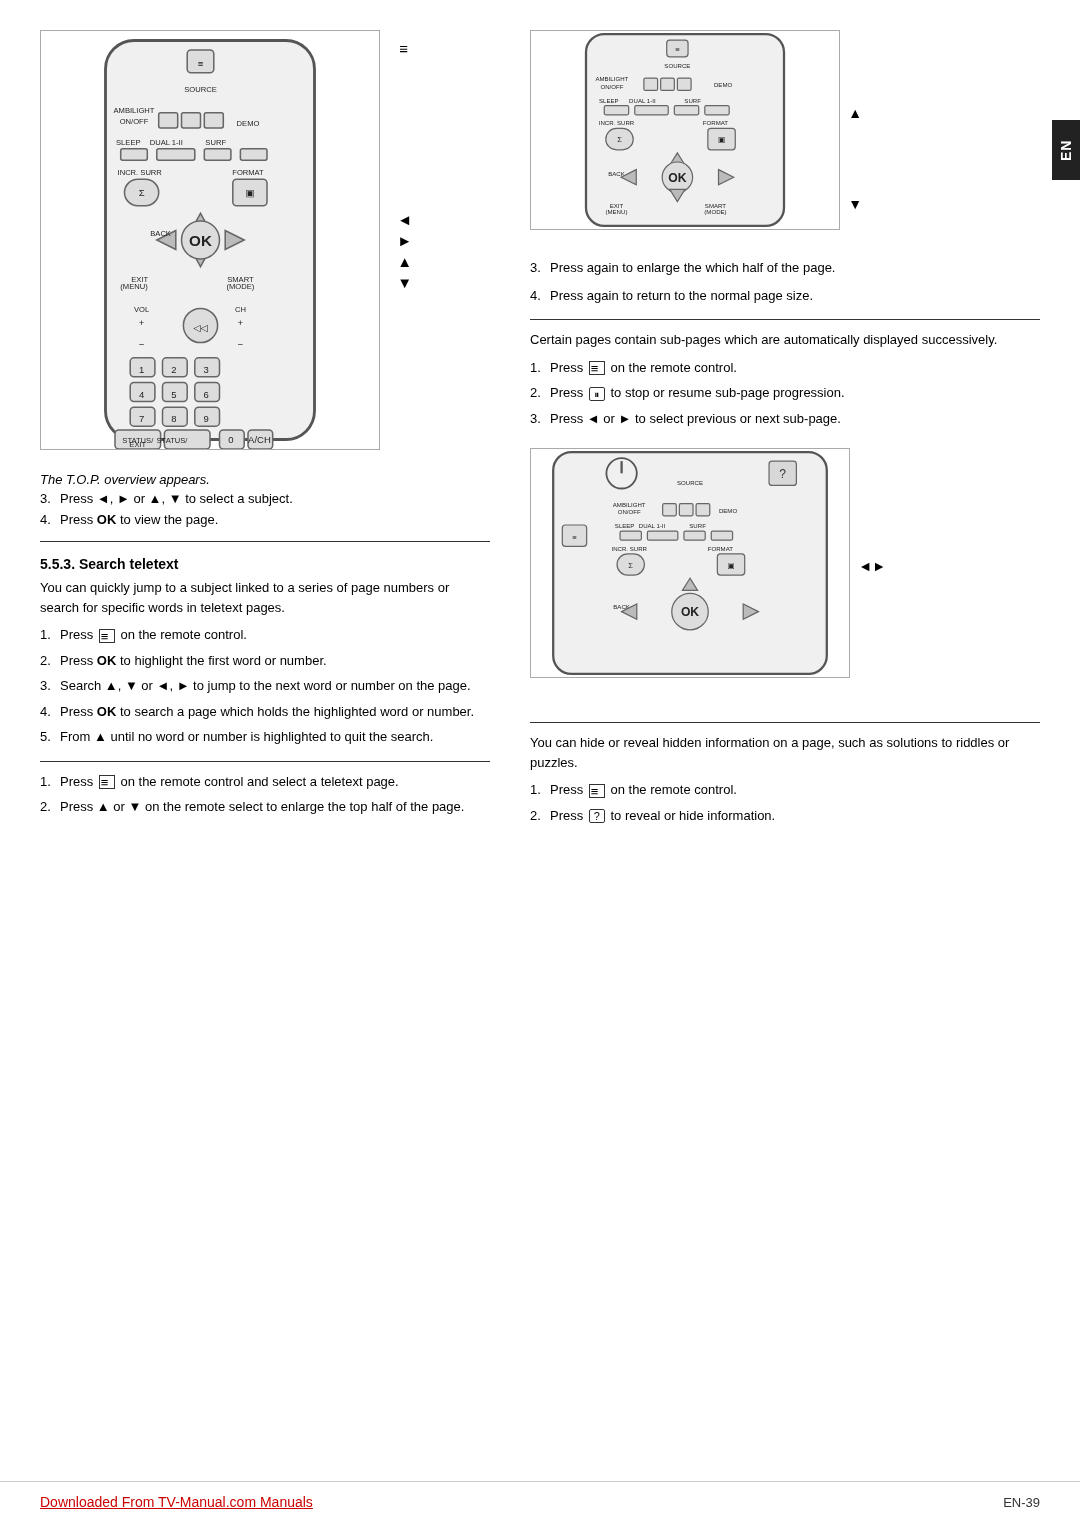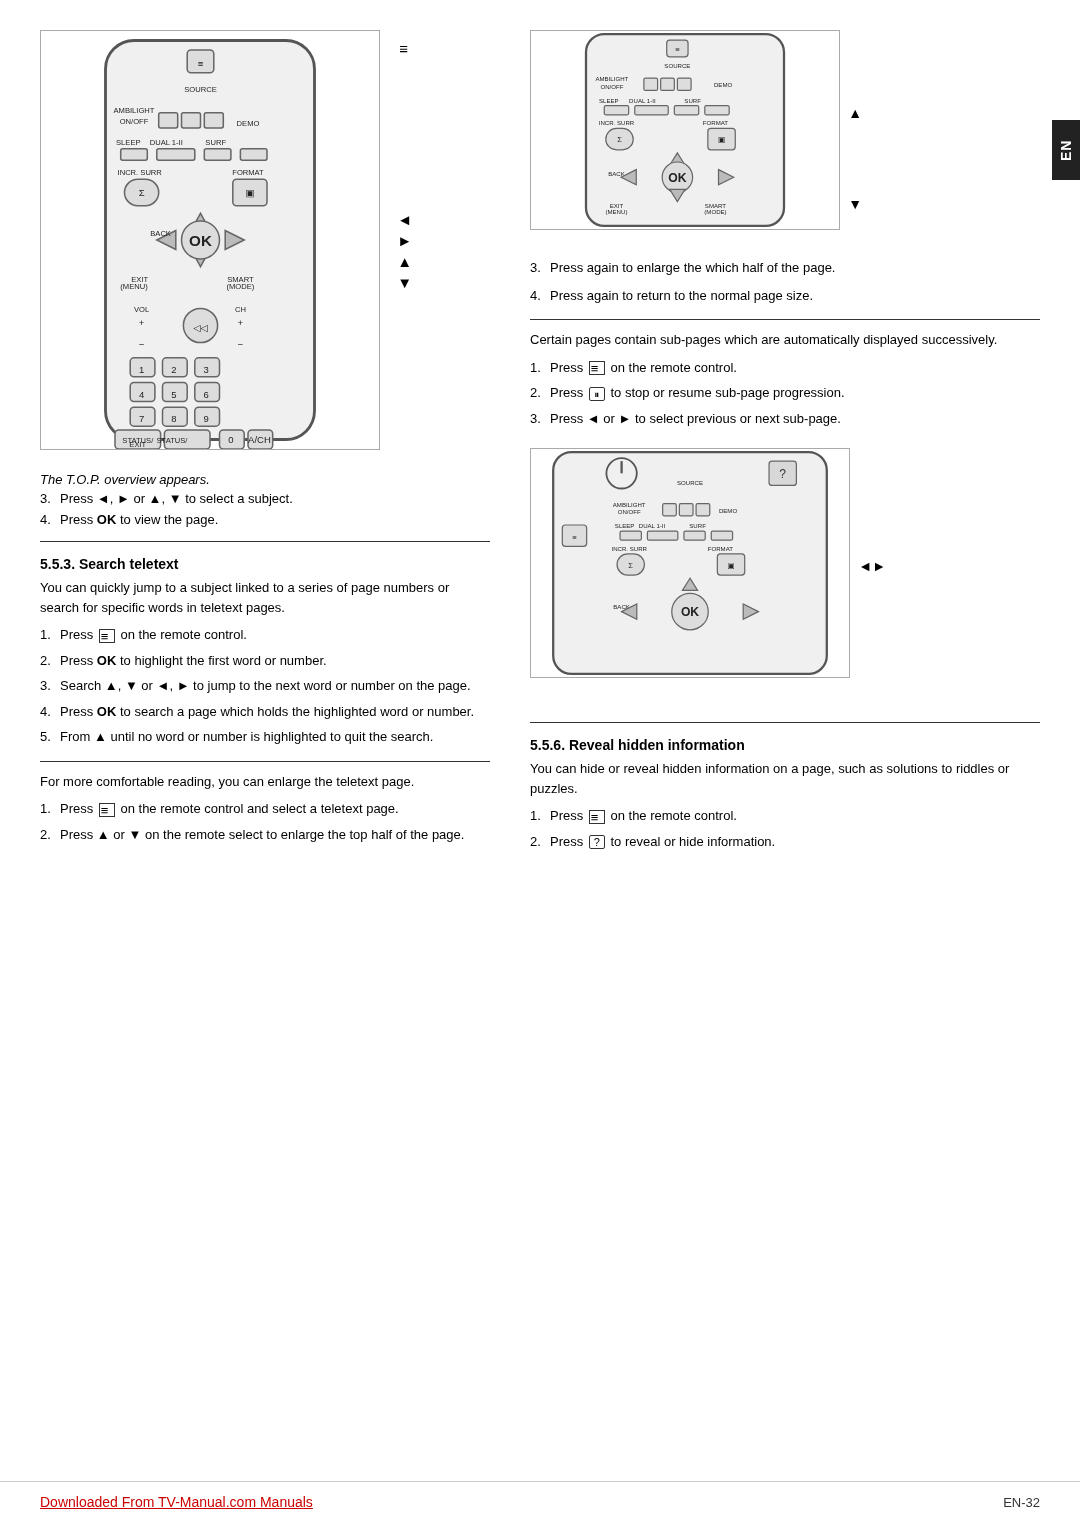--- a/index.html
+++ b/index.html
@@ -372,21 +372,20 @@
         </li>
         <li>
           <span class="num">5.</span>
           <span class="text">From ▲ until no word or number is highlighted to quit the search.</span>
         </li>
       </ul>
 
       <hr class="section-divider">
 
       
-      <p class="intro-text">For more comfortable reading, you can enlarge the teletext page.</p>
       <ul class="item-list">
         <li>
           <span class="num">1.</span>
           <span class="text">Press <span class="icon-menu"></span> on the remote control and select a teletext page.</span>
         </li>
         <li>
           <span class="num">2.</span>
           <span class="text">Press ▲ or ▼ on the remote select to enlarge the top half of the page.</span>
         </li>
       </ul>
@@ -535,35 +534,34 @@
           </svg>
         </div>
         
         <div style="position:absolute; right:-22px; top:45%; font-size:14px;">◄</div>
         <div style="position:absolute; right:-36px; top:45%; font-size:14px;">►</div>
       </div>
 
       <hr class="section-divider">
 
       
-      <div class="section-title">5.5.6.  Reveal hidden information</div>
       <p class="intro-text">You can hide or reveal hidden information on a page, such as solutions to riddles or puzzles.</p>
       <ul class="item-list">
         <li>
           <span class="num">1.</span>
           <span class="text">Press <span class="icon-menu"></span> on the remote control.</span>
         </li>
         <li>
           <span class="num">2.</span>
           <span class="text">Press <span class="icon-question">?</span> to reveal or hide information.</span>
         </li>
       </ul>
 
     </div>
 
   </div>
 
   <div class="footer">
     <a class="footer-link" href="#">Downloaded From TV-Manual.com Manuals</a>
-    <span class="footer-page">EN-32</span>
+    <span class="footer-page">EN-39</span>
   </div>
 
 </div>
 
 </body></html>

